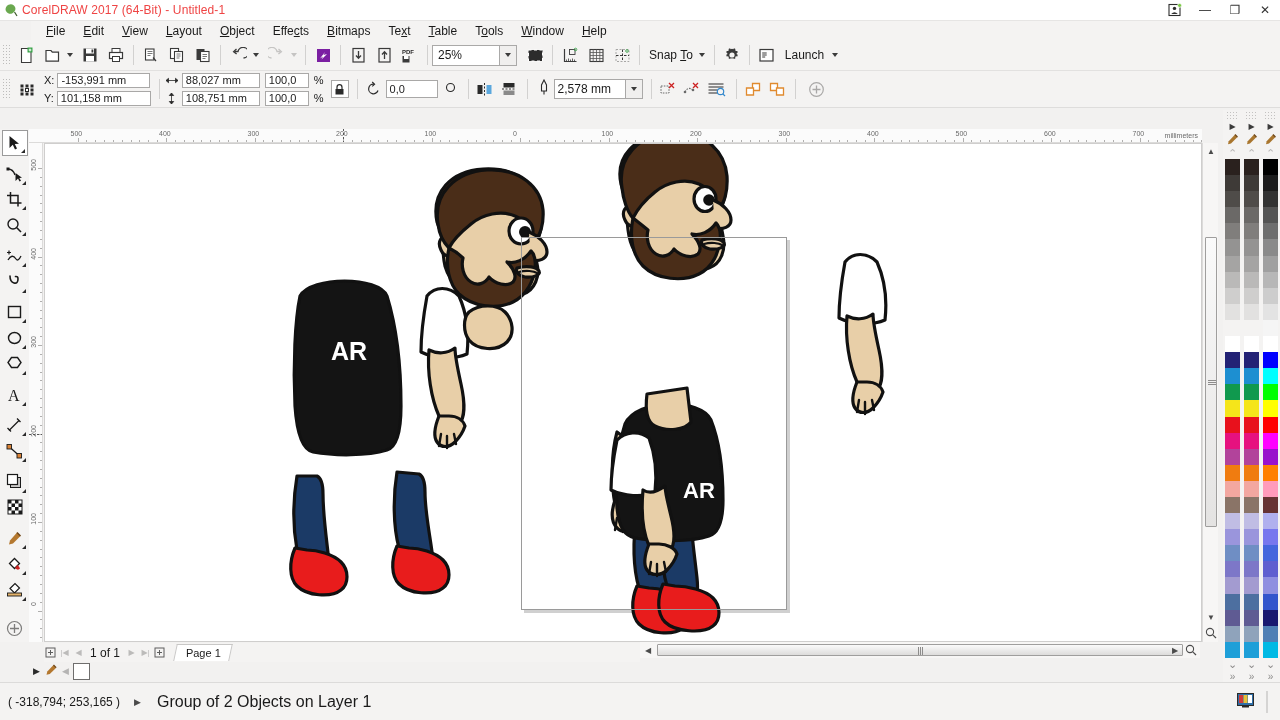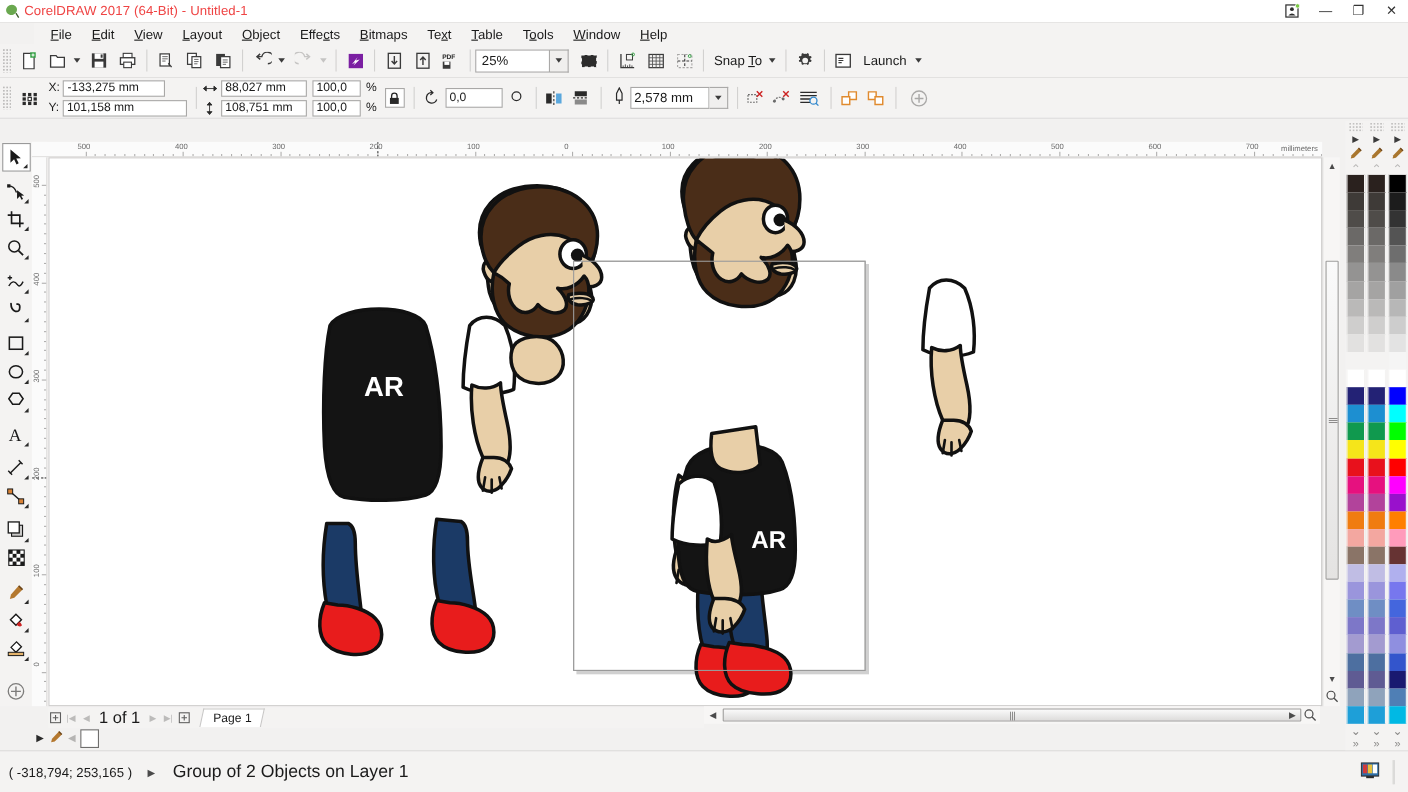--- a/index.html
+++ b/index.html
@@ -151,21 +151,21 @@
   }
   .pnbtn { width: 13px; height: 17px; display: flex; align-items: center; justify-content: center;
            font-size: 8px; color: #5d5d5d; }
   .pnbtn.dim { color: #bcbbba; }
   .pagetab {
     height: 17px; display: flex; align-items: center; padding: 0 9px 0 10px; font-size: 11px;
     background: #fff; border: 1px solid #c8c7c6; border-bottom: none; margin-left: 8px;
     transform: skewX(-12deg);
   }
   .pagetab span { transform: skewX(12deg); }
-  .pnpages { font-size: 15px; padding: 0 4px; white-space: nowrap; }
+  .pnpages { font-size: 12px; padding: 0 4px; white-space: nowrap; }
 
   
   .minibar {
     position: absolute; left: 33px; bottom: 40px; height: 18px; width: 200px;
     display: flex; align-items: center; gap: 4px;
   }
   .swatchbox { width: 17px; height: 17px; background: #fff; border: 1px solid #6f6e6d; }
 
   
   .statusbar {
@@ -412,25 +412,25 @@
           <rect x="11.5" y="7.5" width="3" height="3" fill="#2a2a2a"></rect>
         <rect x="1.5" y="11.5" width="3" height="3" fill="#2a2a2a"></rect>
           <rect x="6.5" y="11.5" width="3" height="3" fill="#2a2a2a"></rect>
           <rect x="11.5" y="11.5" width="3" height="3" fill="#2a2a2a"></rect>
       </svg>
     </div>
 
     <div class="prow">
       <div class="prowline">
         <span class="plabel">X:</span>
-        <div class="pfield" style="width:93px">-133,275 mm</div>
+        <div class="pfield" style="width:93px">-153,991 mm</div>
       </div>
       <div class="prowline">
         <span class="plabel">Y:</span>
-        <div class="pfield" style="width:113px">101,158 mm</div>
+        <div class="pfield" style="width:94px">101,158 mm</div>
       </div>
     </div>
 
     <div class="tsep" style="margin-left:8px"></div>
 
     <div class="prow">
       <div class="prowline">
         <span style="width:16px;display:flex;justify-content:center">
           <svg width="14" height="9" viewBox="0 0 14 9">
               <path d="M1 4.5 h12 M1 4.5 l2.5-2.2 v4.4 z M13 4.5 l-2.5-2.2 v4.4 z" fill="#2a2a2a" stroke="#2a2a2a" stroke-width=".8"></path>

